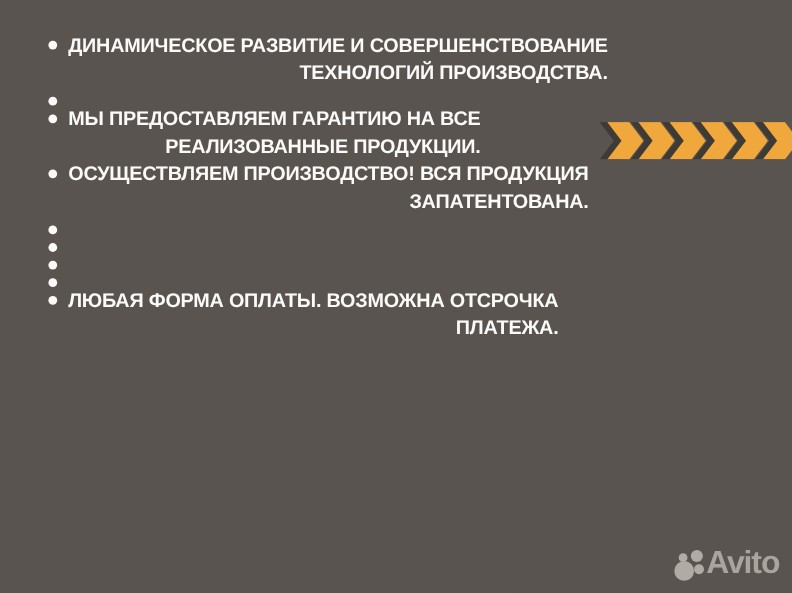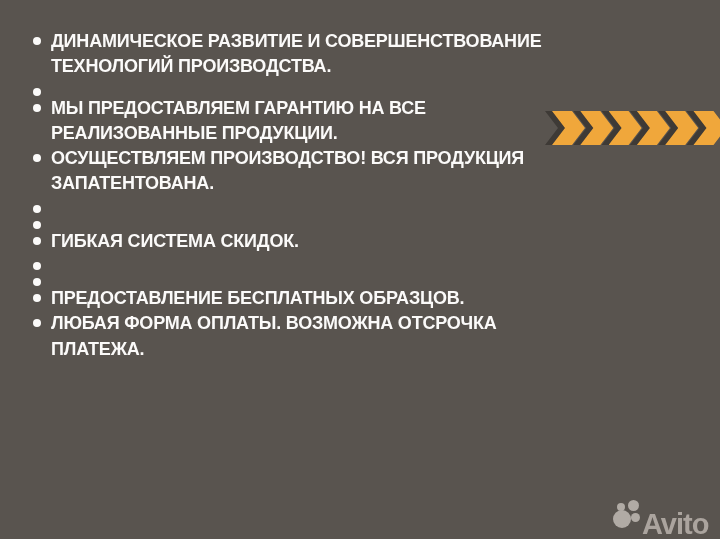--- a/index.html
+++ b/index.html
@@ -8,24 +8,25 @@
     overflow: hidden;
     background: #59544f;
     font-family: "Liberation Sans", sans-serif;
     position: relative;
   }
   .slide { position: absolute; inset: 0; }
 
   
   .benefits {
     position: absolute;
-    left: 25px; top: 29px;
+    left: 36px; top: 29px;
     width: 580px;
     margin: 0; padding: 0;
     list-style: none;
+    text-align: right;
   }
   .benefits li {
     display: flex;
     align-items: flex-start;
   }
   .dot {
     flex: none;
     width: 8px; height: 8px;
     border-radius: 50%;
     background: #fbfaf9;
@@ -77,21 +78,20 @@
   .c3 { left: 20px; top: 6px;  width: 11px; height: 11px; }
   .c4 { left: 23px; top: 19px; width: 9px;  height: 9px;  }
   .wm-brand {
     position: absolute;
     left: 34px; top: 4px;
     font-size: 29px;
     font-weight: 700;
     line-height: 1;
     letter-spacing: -1px;
     color: #aba49e;
-    margin-top: 12px;
   }
 </style>
 </head>
 <body>
 
 <main class="slide">
 
   <ul class="benefits">
     <li>
       <span class="dot"></span>
@@ -112,31 +112,23 @@
 ЗАПАТЕНТОВАНА.</span>
     </li>
     <li>
       <span class="dot"></span>
     </li>
     <li>
       <span class="dot"></span>
     </li>
     <li>
       <span class="dot"></span>
-      <span class="txt">ГИБКАЯ СИСТЕМА СКИДОК.</span>
     </li>
     <li>
       <span class="dot"></span>
-    </li>
-    <li>
-      <span class="dot"></span>
-    </li>
-    <li>
-      <span class="dot"></span>
-      <span class="txt">ПРЕДОСТАВЛЕНИЕ БЕСПЛАТНЫХ ОБРАЗЦОВ.</span>
     </li>
     <li>
       <span class="dot"></span>
       <span class="txt">ЛЮБАЯ ФОРМА ОПЛАТЫ. ВОЗМОЖНА ОТСРОЧКА
 ПЛАТЕЖА.</span>
     </li>
   </ul>
 
   <div class="chevrons">
     <span class="chev">

